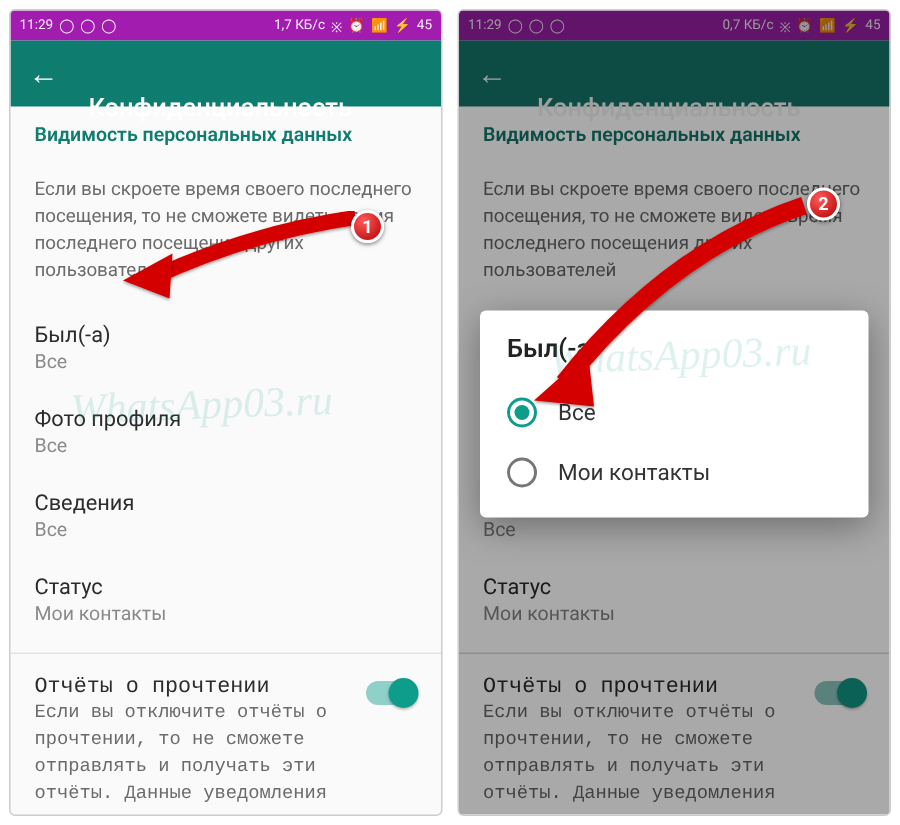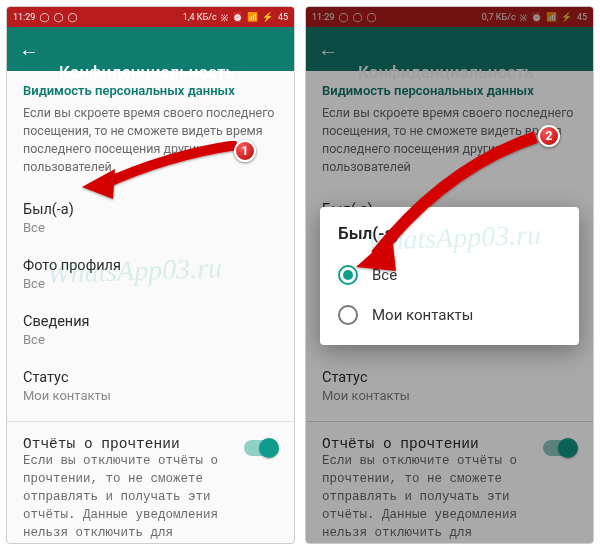--- a/index.html
+++ b/index.html
@@ -14,21 +14,21 @@
   }
   .phone {
     flex: 1;
     border: 1px solid #ccc;
     border-radius: 4px;
     overflow: hidden;
     position: relative;
     background: #fafafa;
   }
   .statusbar {
-    background: #b91c1c;
+    background: #a21caf;
     color: #fff;
     height: 20px;
     font-size: 9px;
     display: flex;
     align-items: center;
     padding: 0 6px;
     justify-content: space-between;
   }
   .statusbar .left, .statusbar .right { display: flex; gap: 4px; align-items: center; }
   .statusbar .icn { font-size: 9px; opacity: .95; }
@@ -38,21 +38,21 @@
     height: 44px;
     display: flex;
     align-items: center;
     padding: 0 12px;
     gap: 20px;
   }
   .back-arrow { font-size: 20px; line-height: 1; }
   .header-title { font-size: 17px; font-weight: 500; margin-top: 46px; }
   .content { padding: 12px 16px 0 16px; color: #343434; }
   .section-title {
-    color: #0f7c70; font-size: 13px; font-weight: 600; margin-bottom: 6px;
+    color: #0f7c70; font-size: 13px; font-weight: 600; margin-bottom: 20px;
   }
   .section-desc {
     color: #6b6b6b; font-size: 12.5px; line-height: 1.45; margin-bottom: 14px;
   }
   .setting {
     padding: 10px 0 12px 0;
     border-bottom: 0;
   }
   .setting-title { color: #2c2c2c; font-size: 14.5px; }
   .setting-value { color: #8a8a8a; font-size: 13px; margin-top: 2px; }
@@ -113,21 +113,21 @@
 
 <div class="phone">
   <div class="statusbar">
     <div class="left">
       <span class="icn">11:29</span>
       <span class="icn">◯</span>
       <span class="icn">◯</span>
       <span class="icn">◯</span>
     </div>
     <div class="right">
-      <span class="icn">1,4 КБ/с</span>
+      <span class="icn">1,7 КБ/с</span>
       <span class="icn">※</span>
       <span class="icn">⏰</span>
       <span class="icn">📶</span>
       <span class="icn">⚡</span>
       <span class="icn">45</span>
     </div>
   </div>
 
   <div class="header">
     <span class="back-arrow">←</span>

